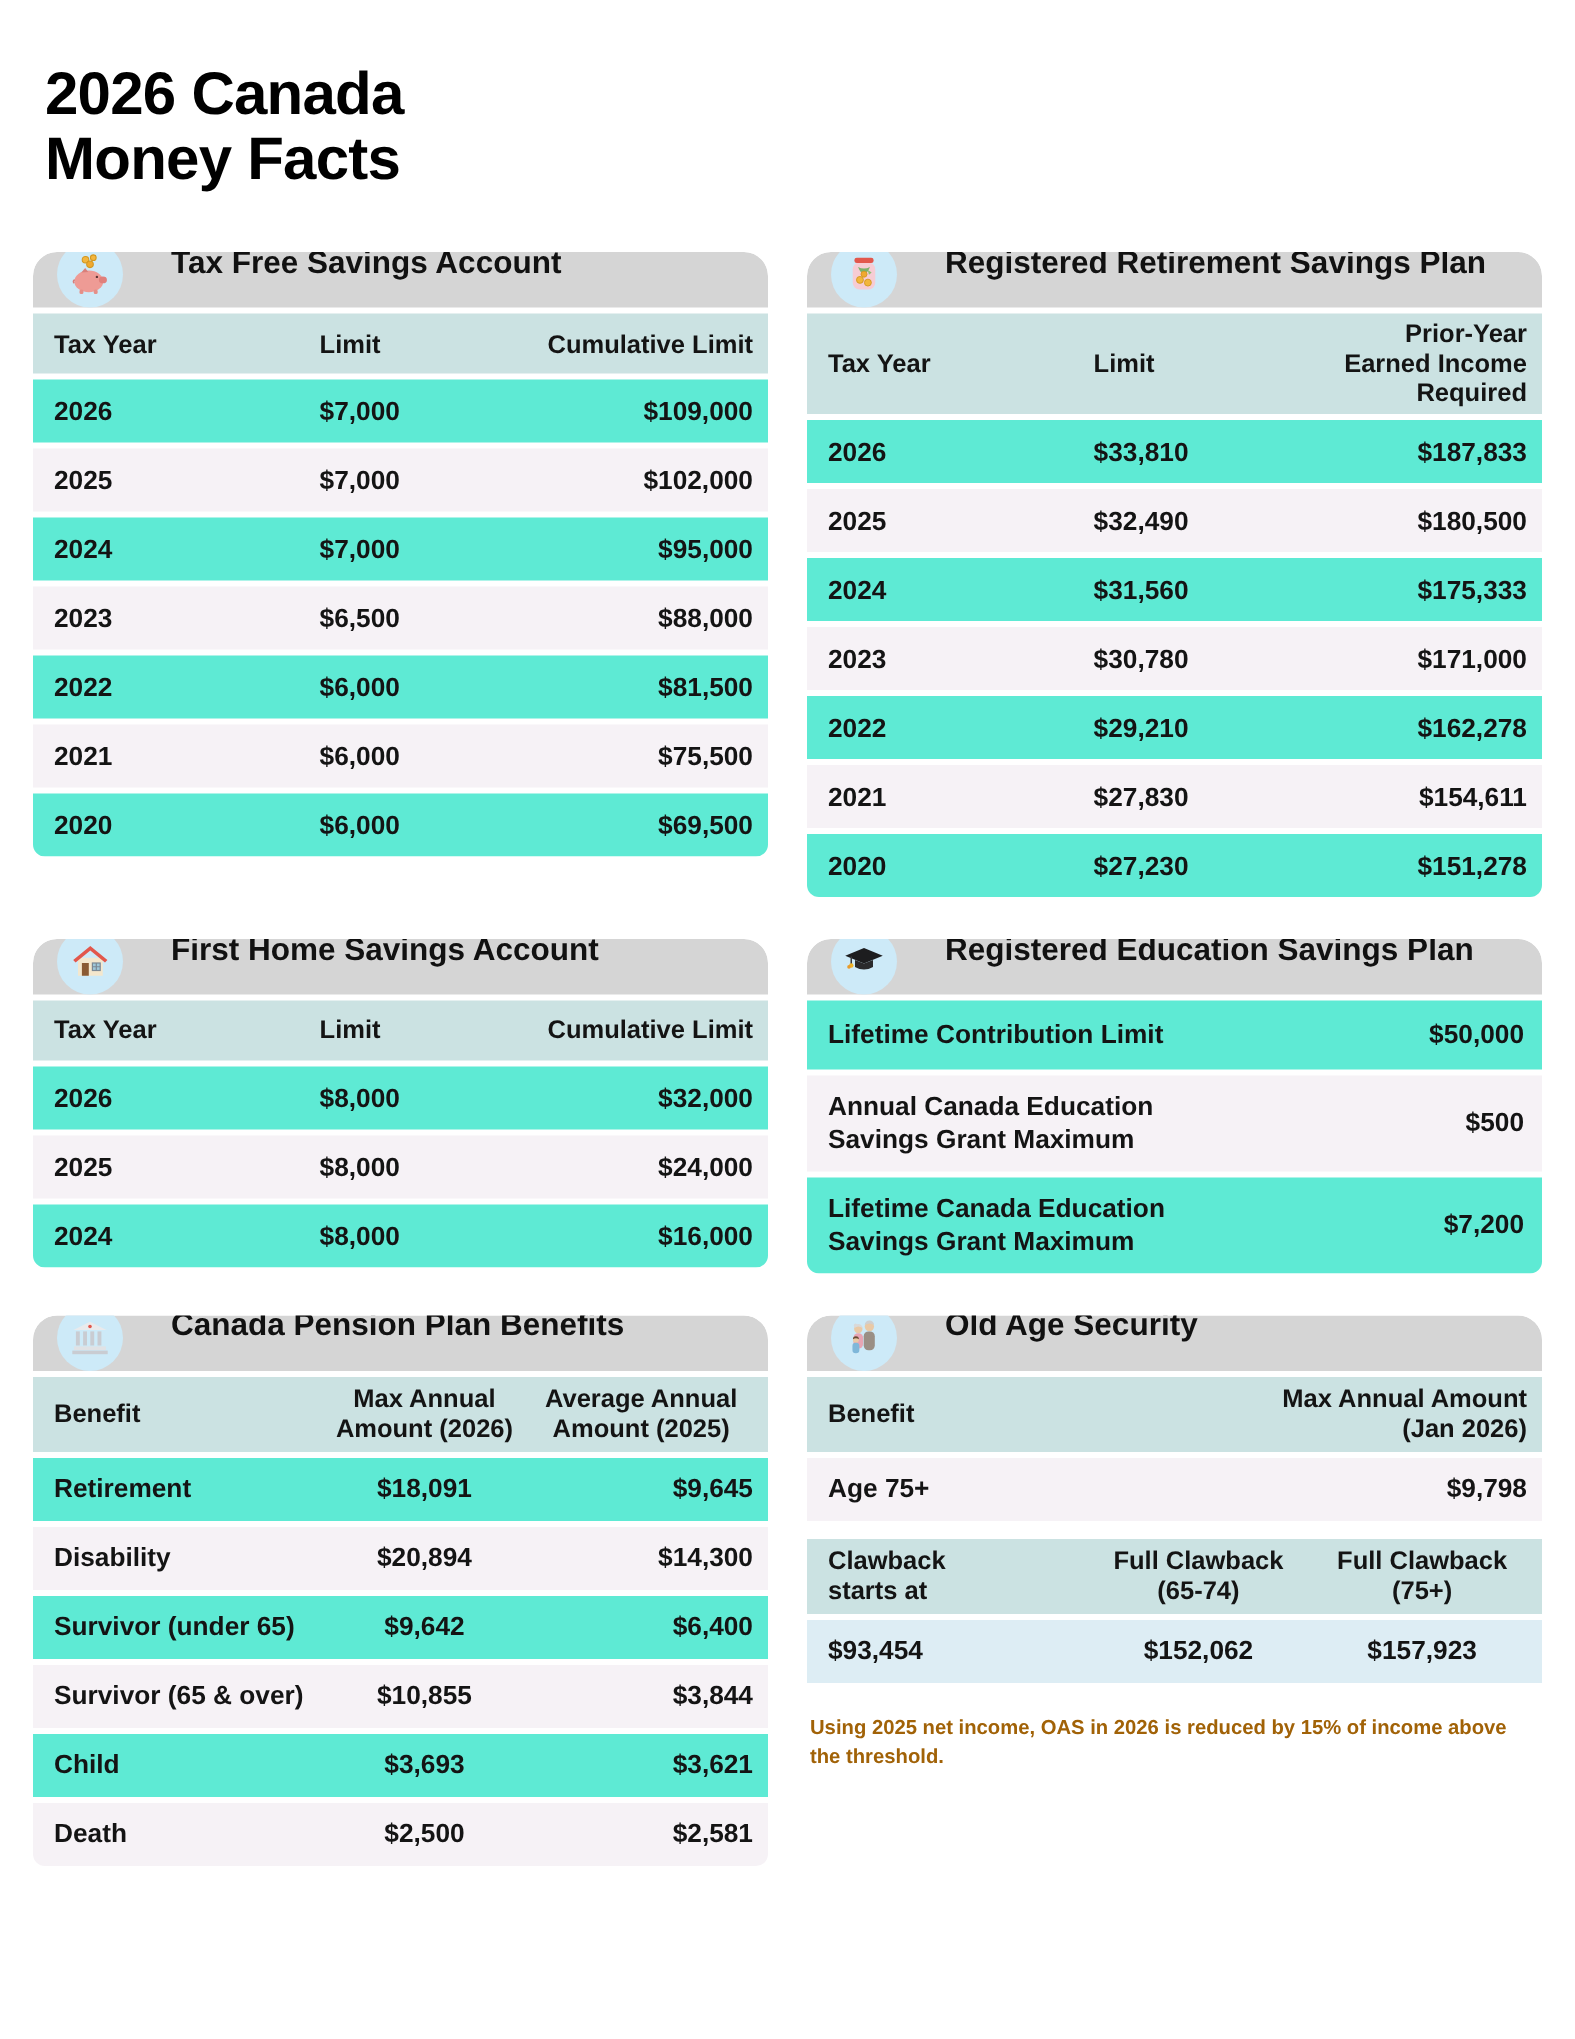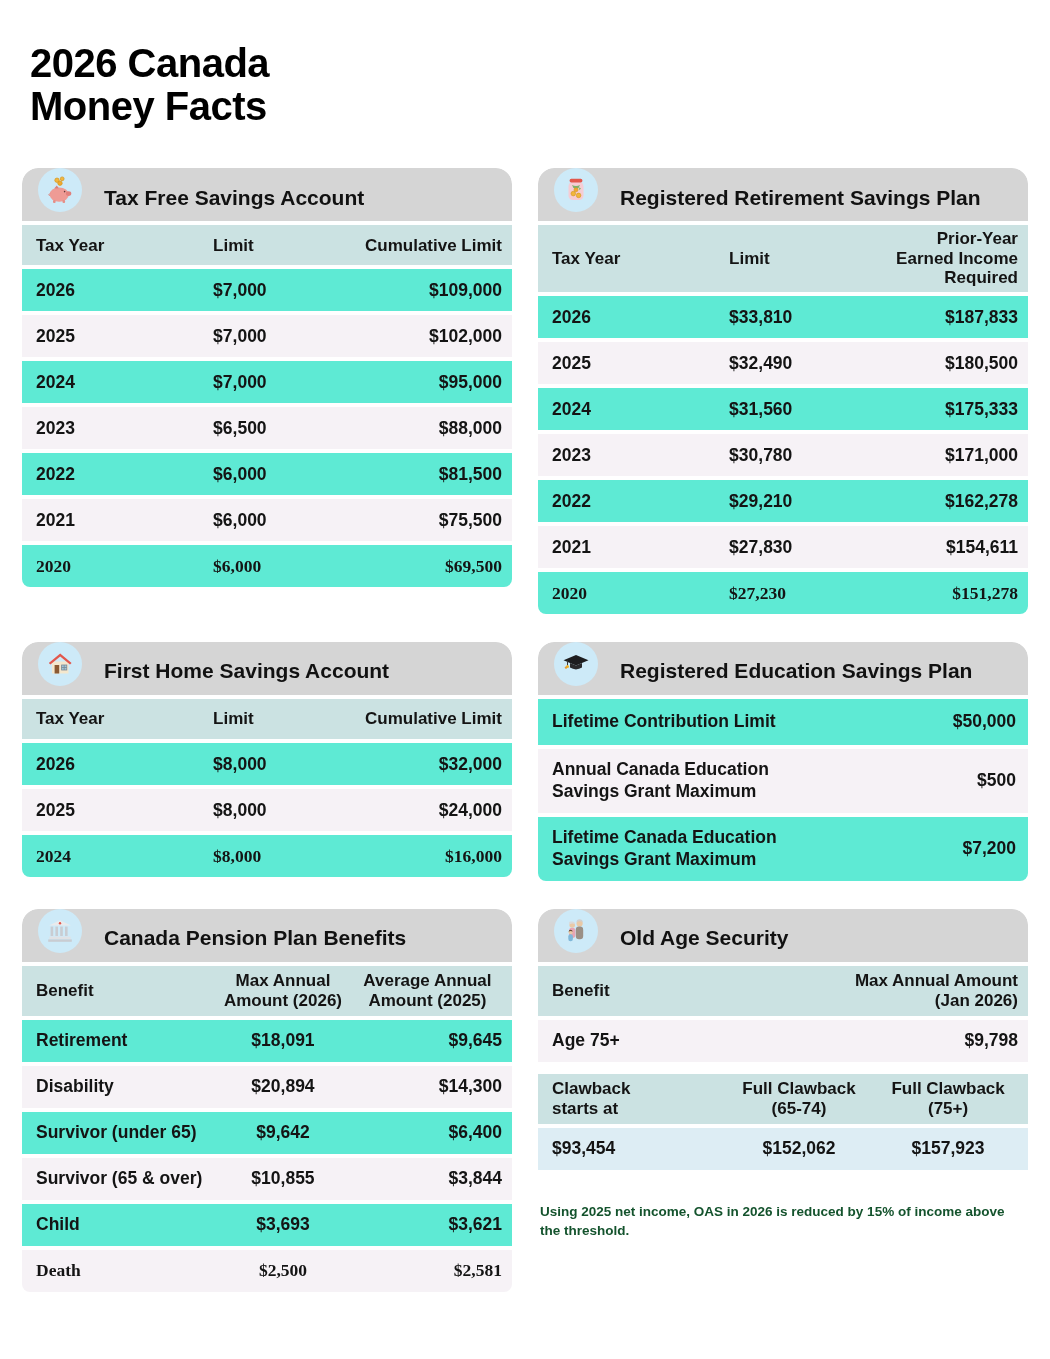--- a/index.html
+++ b/index.html
@@ -12,36 +12,36 @@
   h1{
     font-size:40px;line-height:1.08;font-weight:bold;letter-spacing:-0.5px;
     margin:0 0 40px 8px;max-width:310px;color:#000000;
   }
   .grid{
     display:grid;grid-template-columns:1fr 1fr;
     column-gap:26px;row-gap:28px;align-items:start;
   }
   .panel{background:#ffffff;border-radius:16px 16px 8px 8px;overflow:hidden;}
   .panel-header{
-    background:#d5d5d5;height:53px;display:flex;align-items:flex-start;
-    gap:22px;padding-left:16px;border-radius:16px 16px 0 0;margin-bottom:4px;
+    background:#d5d5d5;height:37px;display:flex;align-items:flex-end;
+    gap:32px;padding-left:16px;border-radius:16px 16px 0 0;margin-bottom:4px;
   }
   .icon-circle{
     width:44px;height:44px;border-radius:50%;background:#cdeaf8;
     display:flex;align-items:center;justify-content:center;flex:0 0 auto;
   }
   .panel-title{font-size:21px;font-weight:bold;color:#111111;}
   .thead,.trow{
     display:grid;align-items:center;box-sizing:border-box;
     padding:4px 10px 4px 14px;margin-bottom:4px;line-height:1.15;
   }
   .thead{background:#cbe2e2;font-size:17px;font-weight:bold;min-height:40px;}
   .thead.tall{min-height:50px;}
   .trow{font-size:17.5px;font-weight:bold;min-height:42px;}
-  .trow:last-child{margin-bottom:0;font-family:Liberation Serif, serif;}
+  .trow:last-child{margin-bottom:0;}
   .bg-blue{background:#5eead4;}
   .bg-pink{background:#f6f2f6;}
   .bg-cbrow{background:#ddedf4;}
   
   .t3{grid-template-columns:38% 32% 30%;}
   .t3 .c3{text-align:right;}
   .tcpp{grid-template-columns:38% 30% 32%;}
   .tcpp .c2{text-align:center;}
   .tcpp .c3{text-align:right;}
   .t2{grid-template-columns:55% 45%;}
@@ -59,21 +59,21 @@
   .resp-row{
     display:flex;justify-content:space-between;align-items:center;
     padding:10px 12px 10px 14px;margin-bottom:4px;min-height:46px;
     box-sizing:border-box;font-size:17.5px;font-weight:bold;line-height:1.25;
   }
   .resp-row:last-child{margin-bottom:0;}
   .resp-label{max-width:250px;}
   .spacer8{height:8px;}
   .footnote{padding:12px 2px 6px 2px;}
   .footnote p{
-    margin:16px 0 2px 0;font-size:13.5px;font-weight:bold;line-height:1.42;color:#14532d;
+    margin:4px 0 2px 0;font-size:13.5px;font-weight:bold;line-height:1.42;color:#a16207;
   }
 </style>
 </head>
 <body>
 
 <div class="page">
 
   <h1>2026 Canada Money Facts</h1>
 
   <div class="grid">

